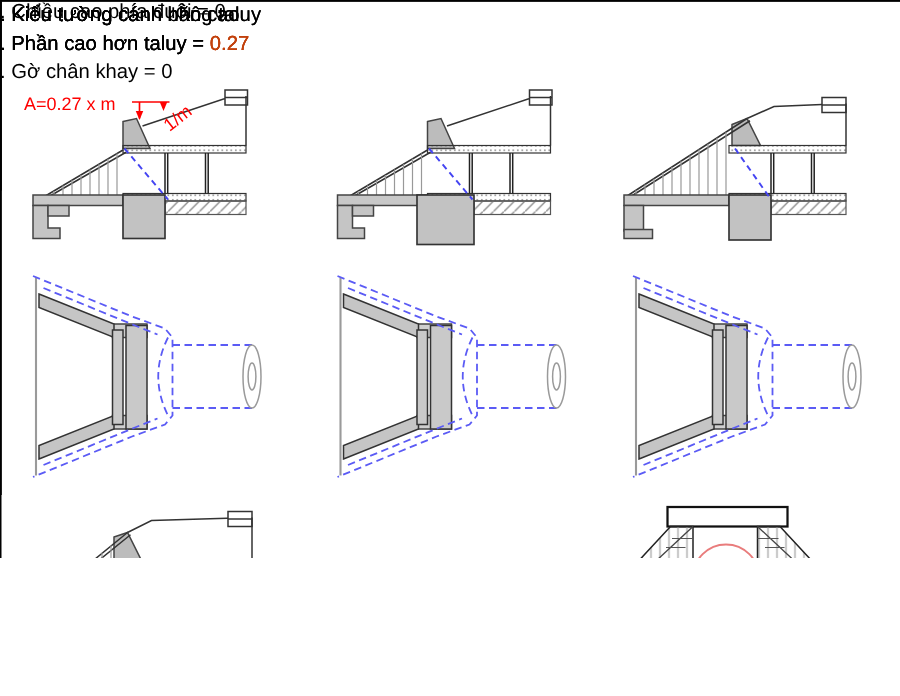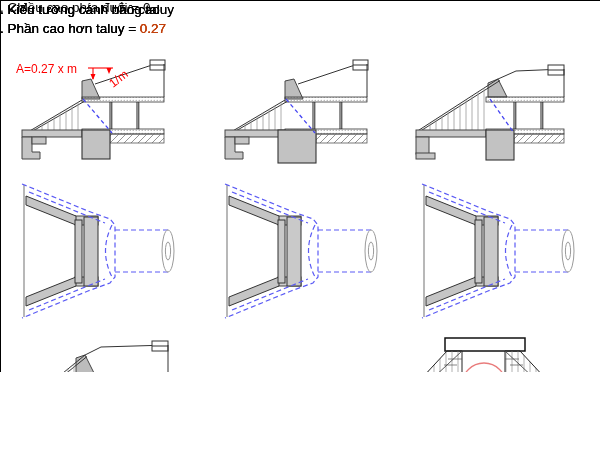--- a/index.html
+++ b/index.html
@@ -208,20 +208,21 @@
       <rect x="74" y="84" width="34" height="13" fill="#c2c2c2" stroke="#333" stroke-width="1.1"></rect>
       <rect x="108" y="84" width="58" height="10" fill="url(#patDiag)" stroke="#555" stroke-width="0.8"></rect>
       <line x1="74" y1="97" x2="166" y2="97" stroke="#222" stroke-width="1.6"></line>
     </g>
     <path d="M76,41 L106,83" stroke="#4444f2" stroke-width="1.3" stroke-dasharray="4,3" fill="none"></path>
   </svg>
 
   <div class="txtblock" style="left:188;top:361">
     <div>. Kiểu tường cánh bằng taluy</div>
     <div><span>. Phần cao hơn taluy = </span><span class="red">0.27</span></div>
+    <div>. Gờ chân khay = 0</div>
   </div>
 
   <svg style="left:365;top:332" width="237" height="104" viewBox="0 0 237 104">
 
     <rect x="80" y="6" width="80" height="13" fill="#fff" stroke="#111" stroke-width="1.5"></rect>
 
     <g>
       <polygon points="82,19 97,19 97,74 31,74" fill="url(#patVert)" stroke="#222" stroke-width="1"></polygon>
       <line x1="97" y1="19" x2="38" y2="74" stroke="#444" stroke-width="0.9"></line>
       <path d="M83,27 H97 M79,33 H92" stroke="#555" stroke-width="0.7" fill="none"></path>

